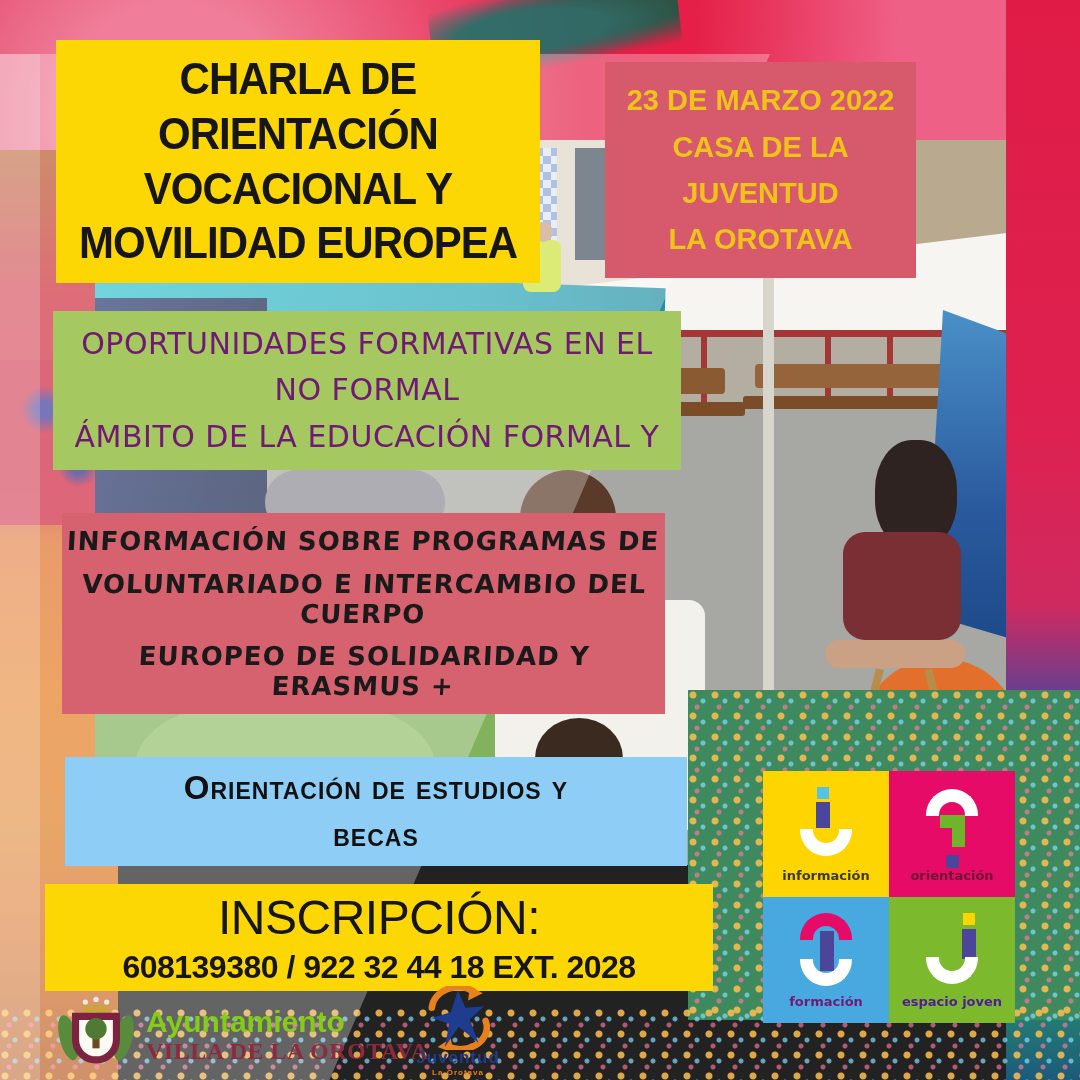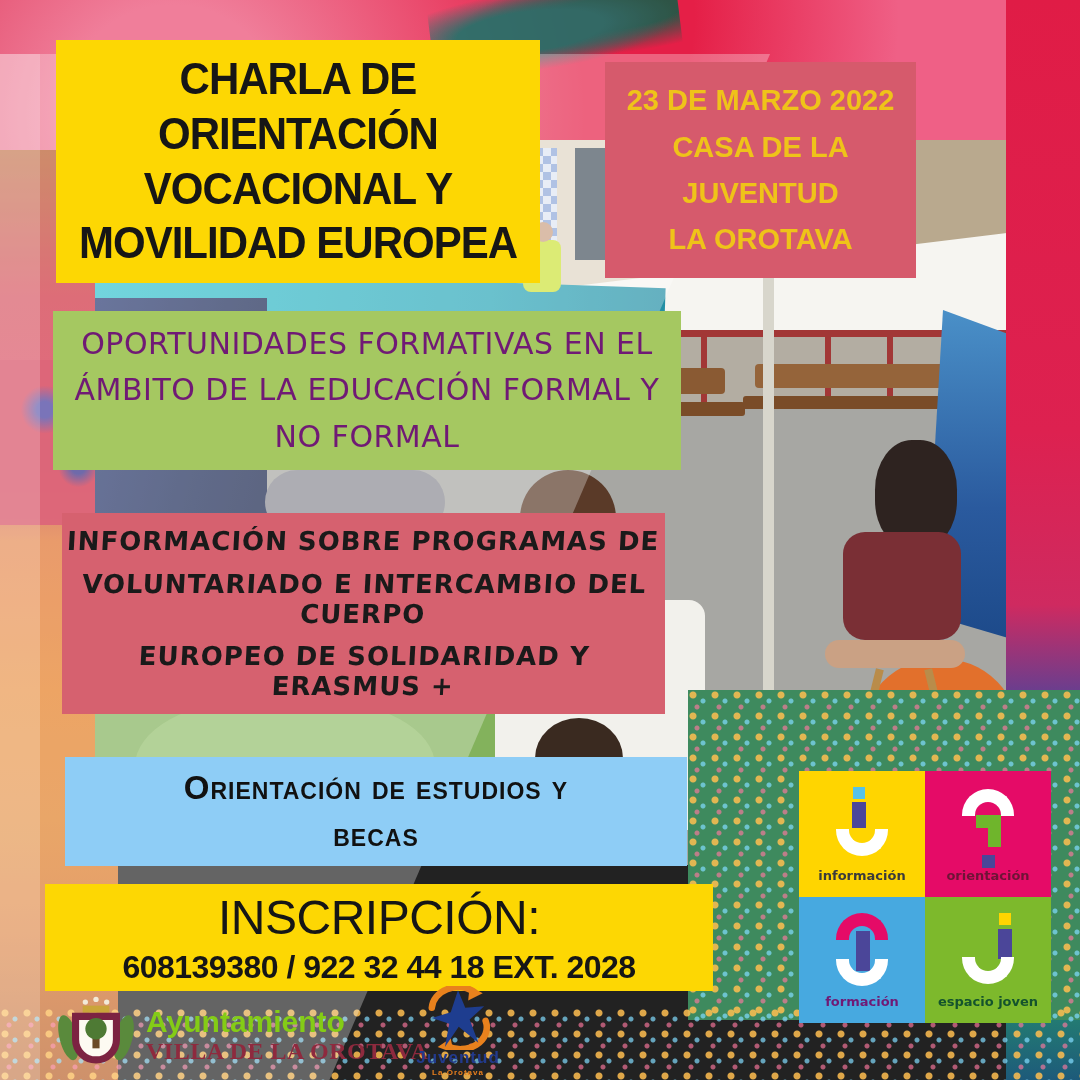--- a/index.html
+++ b/index.html
@@ -118,21 +118,21 @@
   .pink-box div{font-size:26px;font-weight:700;letter-spacing:1px;transform:skewX(-3deg);}
   .blue-box{left:65px;top:757px;width:622px;height:101px;background:#8ecdf6;color:#111;
        justify-content:space-evenly;padding:4px 0;}
   .blue-box div{font-size:33px;font-weight:700;font-variant:small-caps;letter-spacing:1px;}
   .insc-box{left:45px;top:884px;width:668px;height:107px;background:#fdd703;color:#161616;}
   .insc-label{font-size:48px;font-weight:400;letter-spacing:-.5px;}
   .insc-phones{font-size:32px;font-weight:800;letter-spacing:-.5px;margin-top:4px;}
 
   
   .grid{left:763px;top:771px;width:252px;height:252px;display:grid;
-        grid-template-columns:126px 126px;grid-template-rows:126px 126px;margin-left:36px;}
+        grid-template-columns:126px 126px;grid-template-rows:126px 126px;}
   .cell{position:relative;}
   .cell-label{position:absolute;left:0;top:97px;width:100%;text-align:center;
       font-size:13px;font-weight:700;font-family:"DejaVu Sans",sans-serif;}
   .arc-d{position:absolute;box-sizing:border-box;width:52px;height:27px;
       border:13px solid #fff;border-top:none;border-radius:0 0 52px 52px;}
   .arc-u{position:absolute;box-sizing:border-box;width:52px;height:27px;
       border:13px solid #fff;border-bottom:none;border-radius:52px 52px 0 0;}
   .sq{position:absolute;}
 
   
@@ -209,22 +209,22 @@
   </div>
 
   <div class="abs box event-box">
     <div>23 DE MARZO 2022</div>
     <div>CASA DE LA JUVENTUD</div>
     <div>LA OROTAVA</div>
   </div>
 
   <div class="abs box green-box">
     <div>OPORTUNIDADES FORMATIVAS EN EL</div>
+    <div>NO FORMAL</div>
     <div>ÁMBITO DE LA EDUCACIÓN FORMAL Y</div>
-    <div>NO FORMAL</div>
   </div>
 
   <div class="abs box pink-box">
     <div>INFORMACIÓN SOBRE PROGRAMAS DE</div>
     <div>VOLUNTARIADO E INTERCAMBIO DEL CUERPO</div>
     <div>EUROPEO DE SOLIDARIDAD Y ERASMUS +</div>
   </div>
 
   <div class="abs box blue-box">
     <div>Orientación de estudios y</div>
@@ -253,21 +253,21 @@
     <div class="cell" style="background:#47a9e0;">
       <div class="arc-u" style="left:37px;top:16px;border-color:#e50b67;"></div>
       <div class="sq" style="left:57px;top:34px;width:14px;height:40px;background:#4b4699;"></div>
       <div class="arc-d" style="left:37px;top:62px;"></div>
       <div class="cell-label" style="color:#701a75;">formación</div>
     </div>
     <div class="cell" style="background:#7db92c;">
       <div class="sq" style="left:74px;top:16px;width:12px;height:12px;background:#ffd500;"></div>
       <div class="sq" style="left:73px;top:32px;width:14px;height:30px;background:#4b4699;"></div>
       <div class="arc-d" style="left:37px;top:60px;"></div>
-      <div class="cell-label" style="color:#14532d;">espacio joven</div>
+      <div class="cell-label" style="color:#4c1d95;">espacio joven</div>
     </div>
   </div>
 
   <div class="abs ayto">
     <svg width="80" height="80" viewBox="0 0 90 90">
       <ellipse cx="14" cy="48" rx="10" ry="26" fill="#5a8a3c" transform="rotate(-14 14 48)"></ellipse>
       <ellipse cx="76" cy="48" rx="10" ry="26" fill="#5a8a3c" transform="rotate(14 76 48)"></ellipse>
       <rect x="30" y="12" width="30" height="8" fill="#caa53a"></rect>
       <circle cx="33" cy="8" r="3" fill="#f2ead8"></circle>
         <circle cx="45" cy="5" r="3" fill="#f2ead8"></circle>

